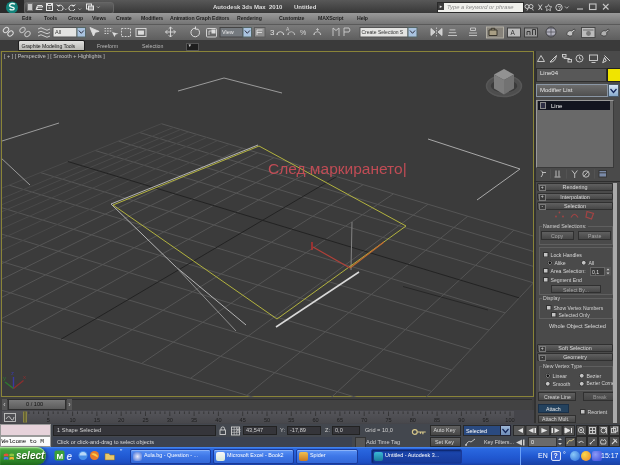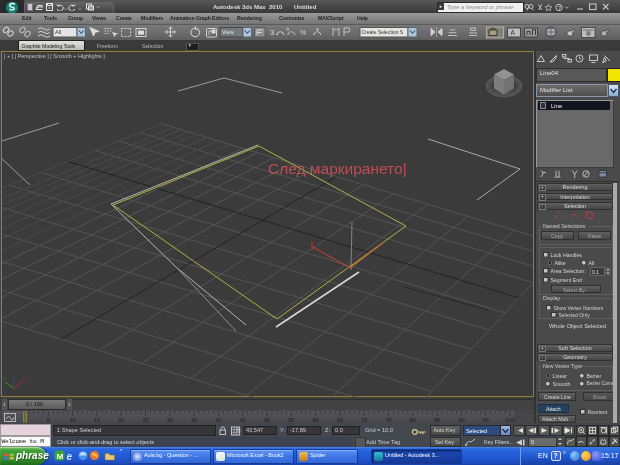--- a/index.html
+++ b/index.html
@@ -486,21 +486,21 @@
   </svg>
 
 <div class="abs" style="left:0;top:447px;width:620px;height:18px;background:linear-gradient(#4a8af0 0%,#2a68e0 10%,#2159d2 55%,#1e4fc4 85%,#1941a5 100%)"></div>
 <div class="abs" style="left:0;top:447px;width:46px;height:18px;background:linear-gradient(#7cc46a 0%,#43a03a 18%,#2f8a2a 70%,#1f6a1c 100%);border-radius:0 9px 9px 0;box-shadow:inset 0 1px 1px #a8e098, 2px 0 3px rgba(0,0,0,0.3)"></div>
 <svg class="abs" style="left:3px;top:450.5px" width="12" height="12" viewBox="0 0 12 12">
  <path d="M0.8 3.2 Q3 1.9 5.4 3.1 L5.4 5.5 Q3 4.3 0.8 5.5 Z" fill="#e8503a"></path>
  <path d="M6.4 3.1 Q8.8 1.9 11 3.1 L11 5.5 Q8.8 4.3 6.4 5.5 Z" fill="#8ac63f"></path>
  <path d="M0.8 6.4 Q3 5.2 5.4 6.4 L5.4 8.8 Q3 7.6 0.8 8.8 Z" fill="#4a78e8"></path>
  <path d="M6.4 6.4 Q8.8 5.2 11 6.4 L11 8.8 Q8.8 7.6 6.4 8.8 Z" fill="#f0b02f"></path>
 </svg>
-<div class="tx" style="left:16px;top:449.5px;font-size:10px;font-weight:bold;font-style:italic;color:#fff;text-shadow:1px 1px 1px #2a5a1a">phrase</div>
+<div class="tx" style="left:16px;top:449.5px;font-size:10px;font-weight:bold;font-style:italic;color:#fff;text-shadow:1px 1px 1px #2a5a1a">select</div>
 <svg class="abs" style="left:54px;top:450px" width="64" height="12" viewBox="0 0 64 12">
  <rect x="0.5" y="0.5" width="10" height="10" rx="2" fill="#3aa03a"></rect>
     <text x="2.5" y="8.8" font-size="8" fill="#fff" font-weight="bold">M</text>
  <text x="12.5" y="9.5" font-size="10" fill="#cfe0ff" font-style="italic" font-weight="bold">e</text>
  <circle cx="29" cy="5.5" r="4.5" fill="#4a90e8"></circle>
     <path d="M25.5 5.5 a3.5 3.5 0 0 1 7 0" fill="#b8d8f8"></path>
  <circle cx="40.5" cy="5.5" r="4.5" fill="#e87a2a"></circle>
     <path d="M37 4 a4.5 4.5 0 0 1 7 3.5" fill="#f8c84a"></path>
  <path d="M51 3.5 h4 l1 1.5 h4.5 v5 h-9.5 z" fill="#e8c86a" stroke="#8a6a2a" stroke-width="0.5"></path>
 </svg>

